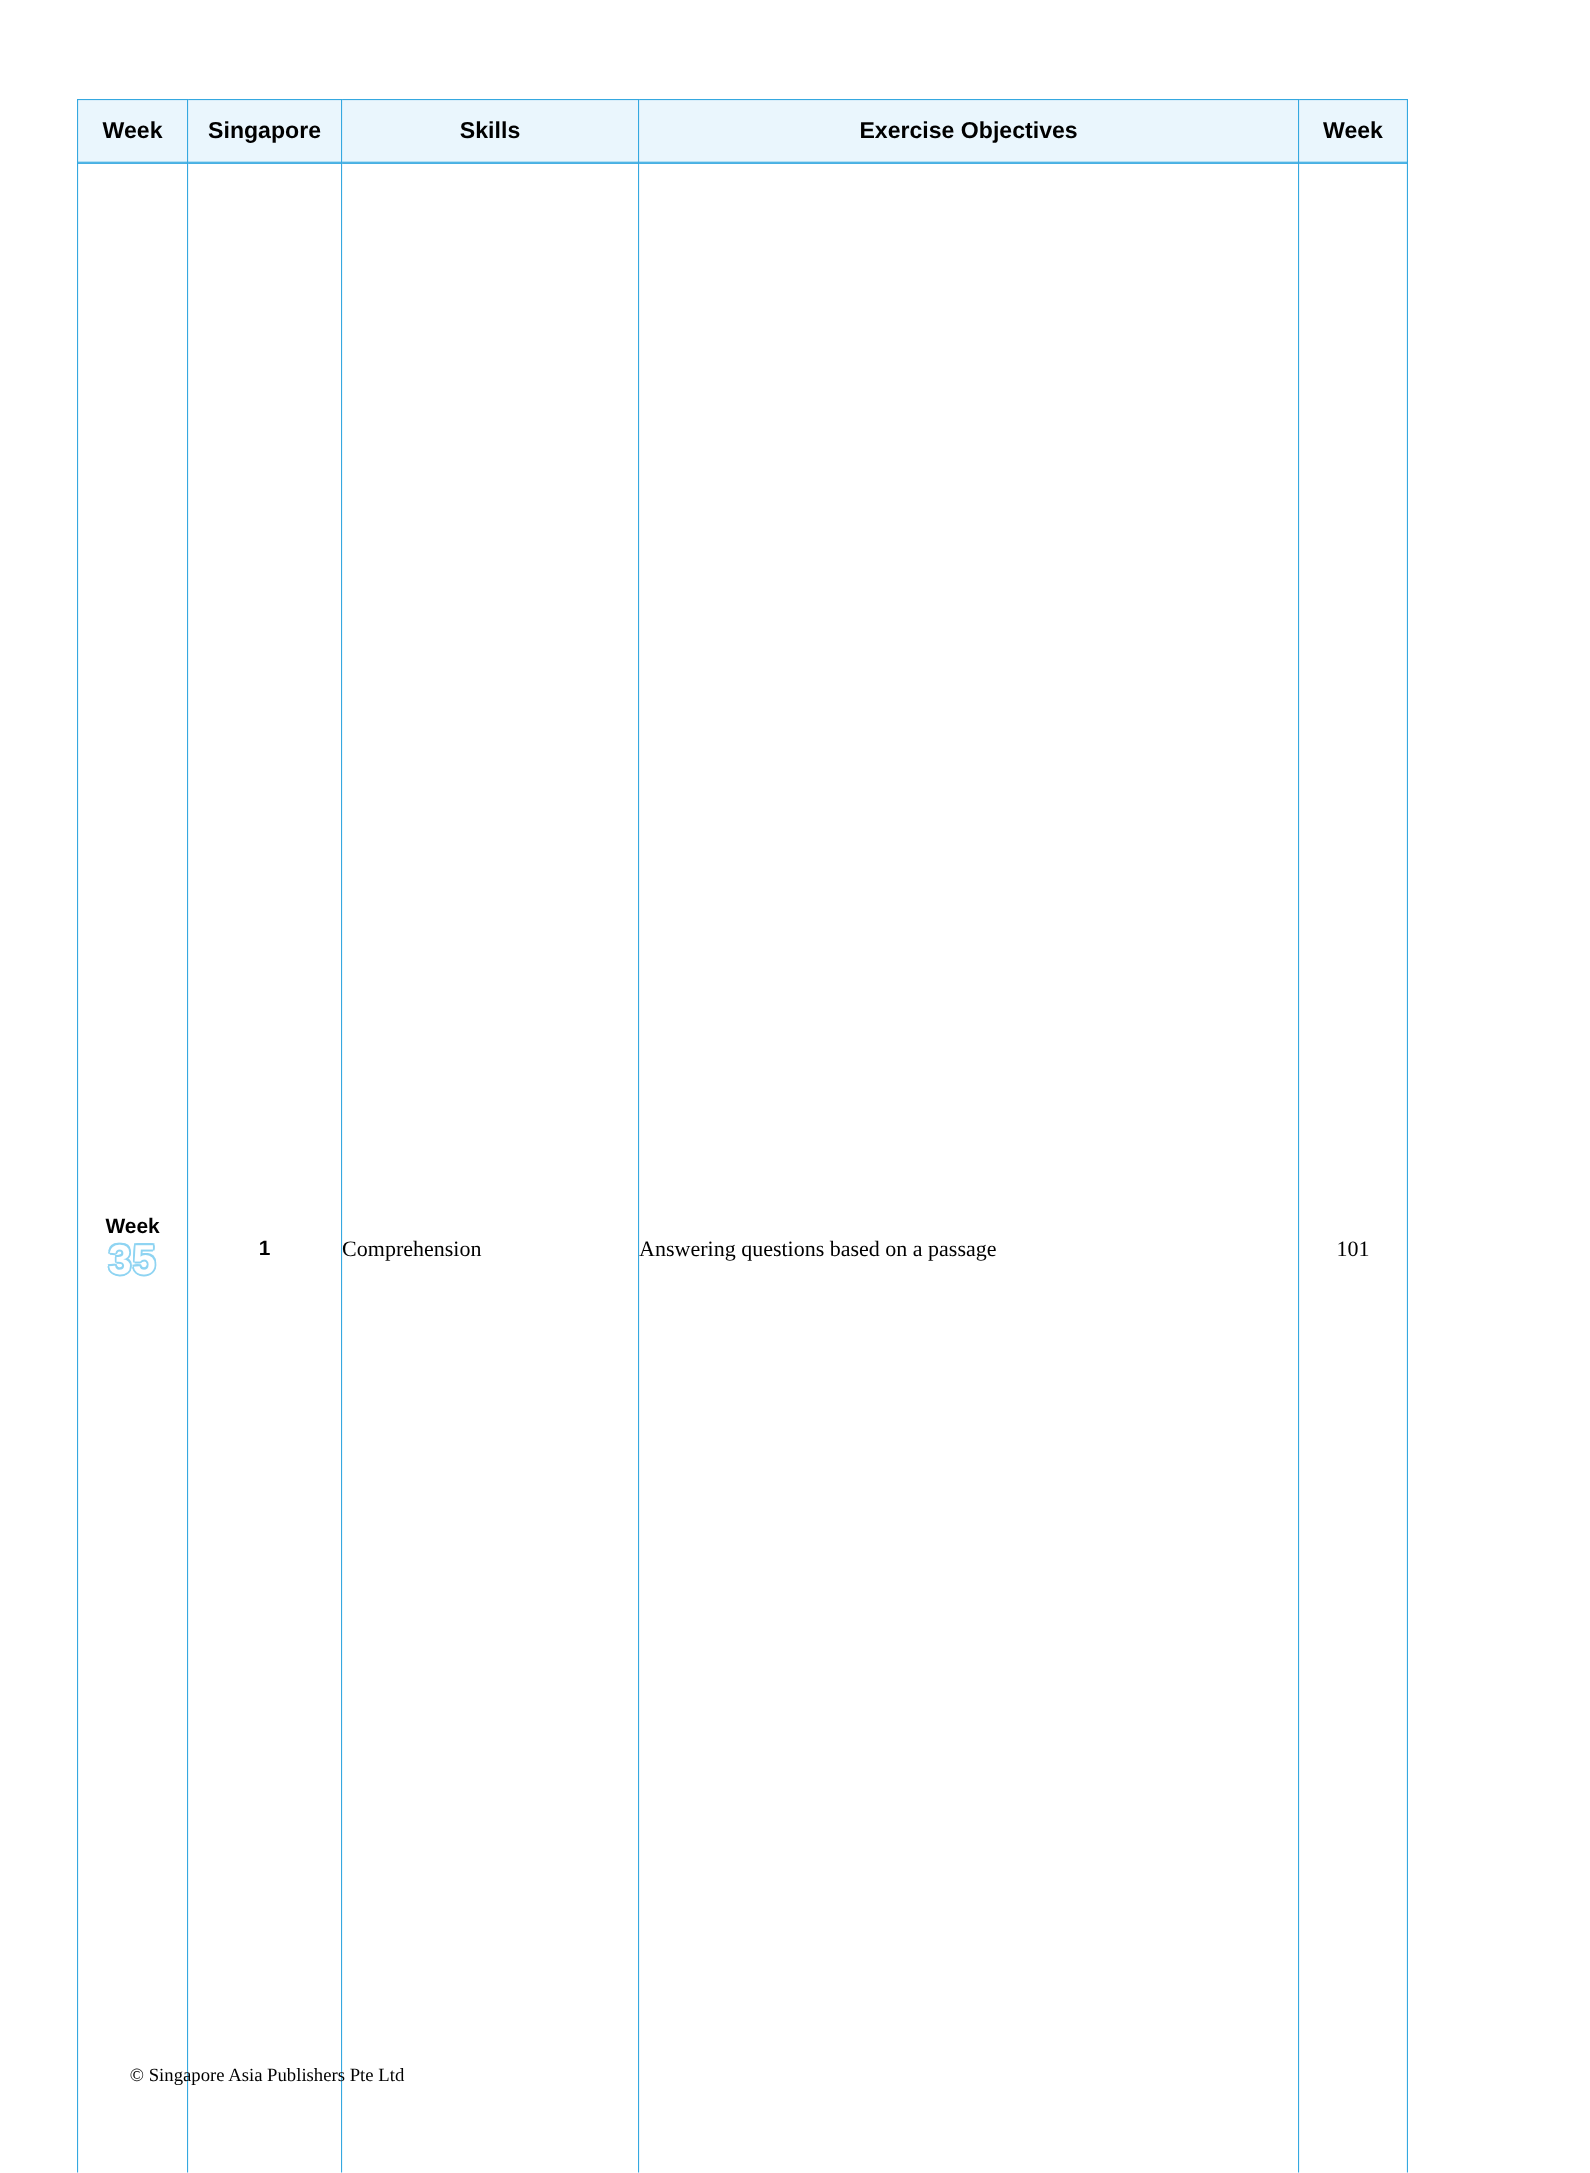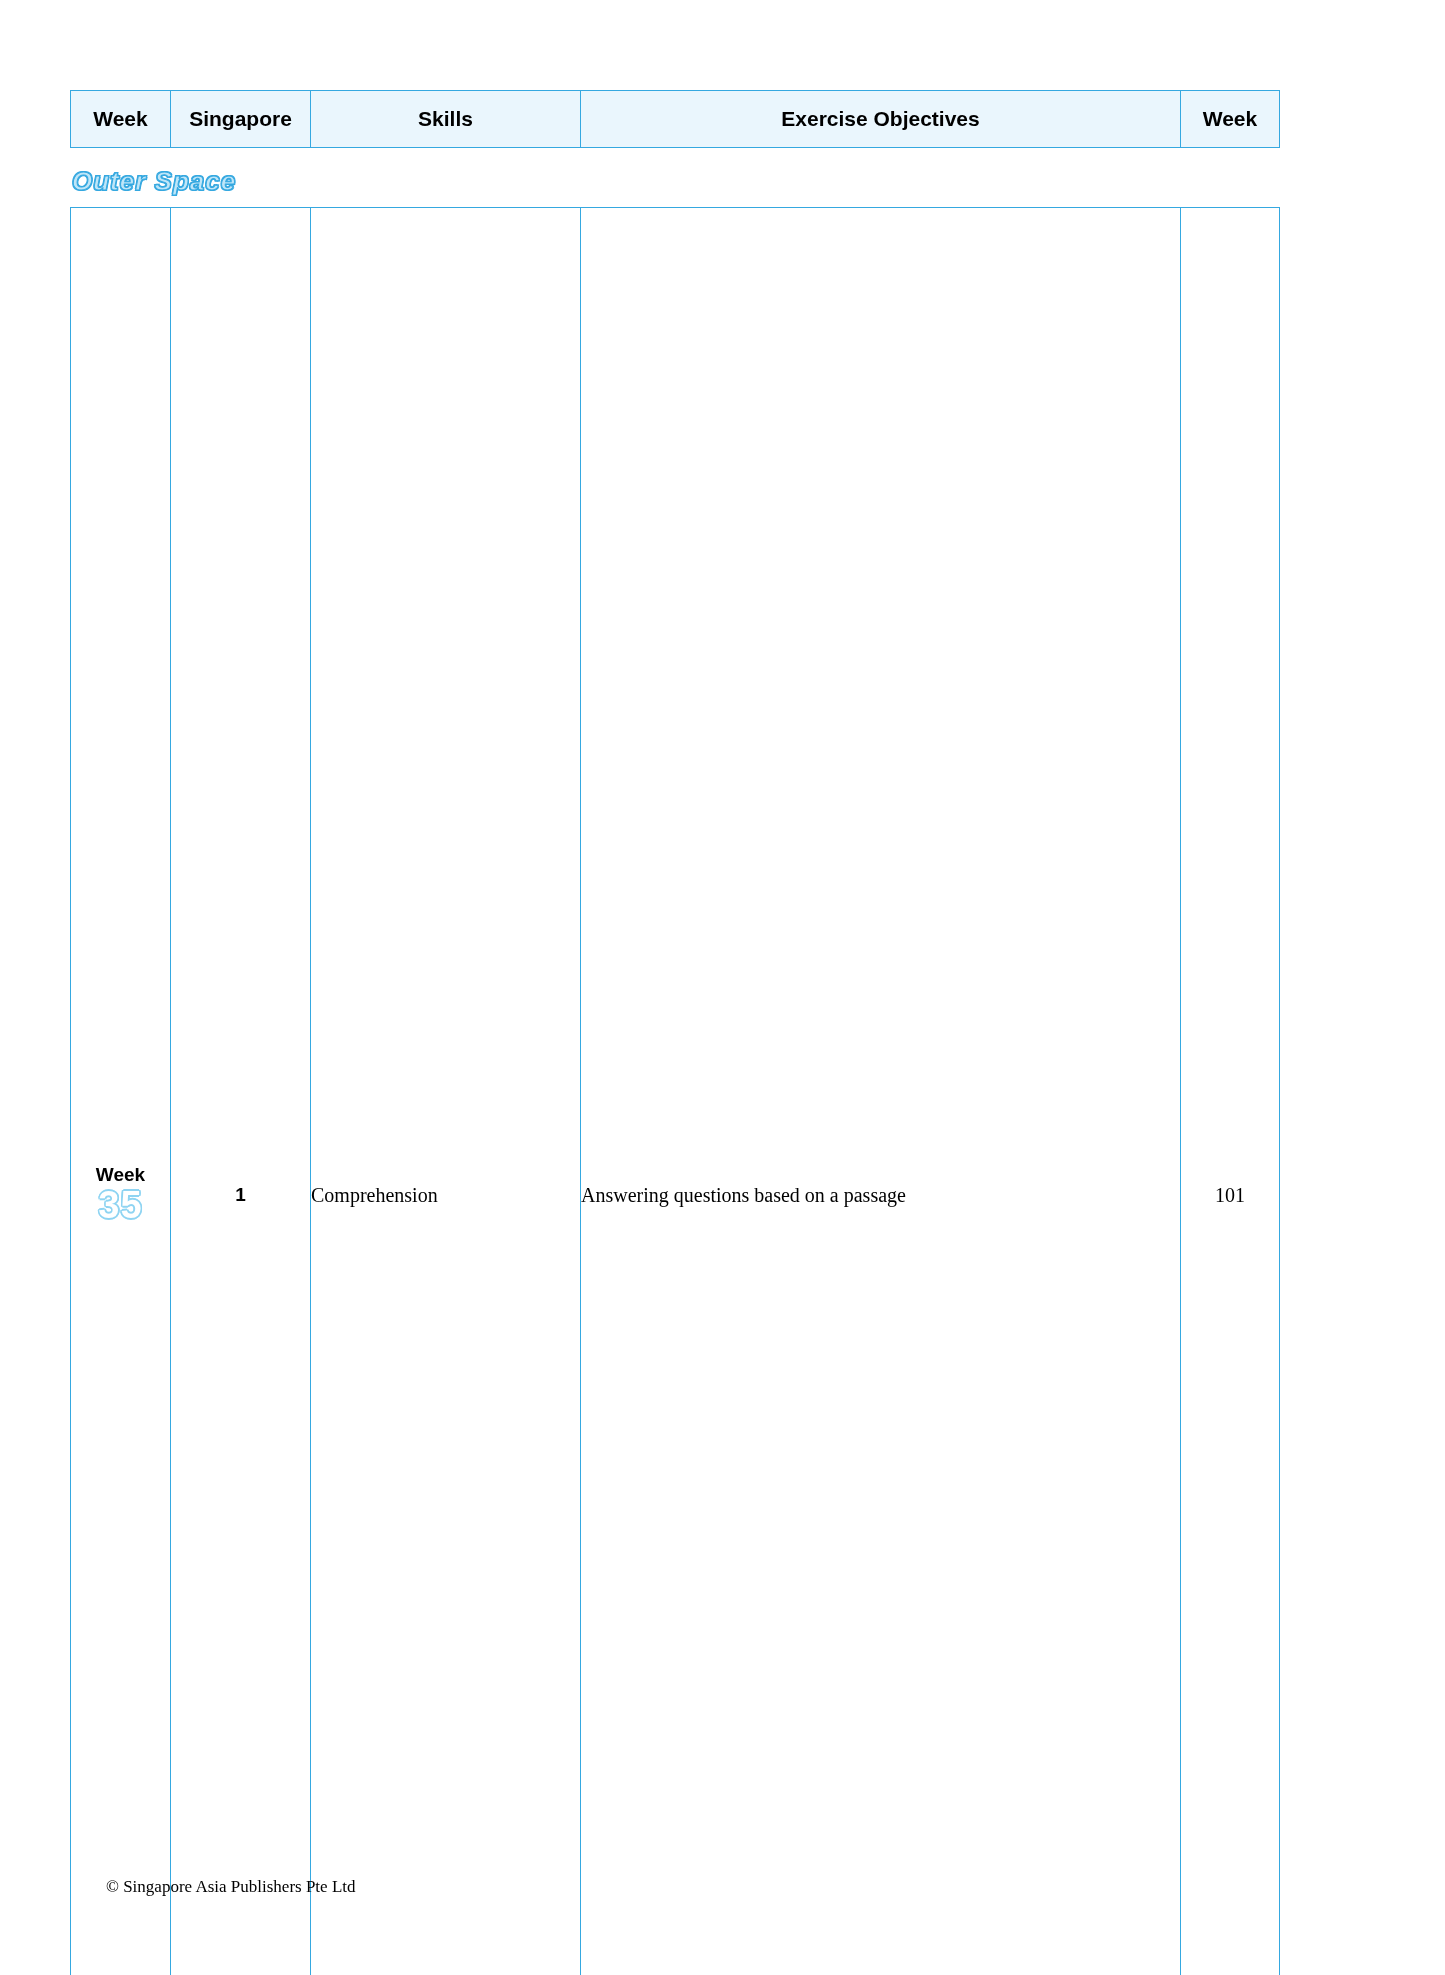--- a/index.html
+++ b/index.html
@@ -111,21 +111,21 @@
     line-height: 1.30;
     position: relative;
   }
   td.page {
     text-align: center;
     font-size: 20px;
   }
 
   .footer {
     position: absolute;
-    left: 106px;
+    left: 118px;
     bottom: 78px;
     font-family: "Liberation Serif", serif;
     font-size: 17px;
     color: #000;
   }
 </style>
 </head>
 <body>
 
 <div class="page">
@@ -142,21 +142,20 @@
         <tr>
       <th>Week</th>
       <th>Singapore</th>
       <th>Skills</th>
       <th>Exercise Objectives</th>
       <th>Week</th>
     </tr>
   </tbody>
     </table>
 
-  <div class="section-title">Outer Space</div>
 
   <table class="toc">
     <colgroup>
       <col class="c-week">
         <col class="c-ex">
         <col class="c-skill">
         <col class="c-obj">
         <col class="c-page">
     </colgroup>
 

